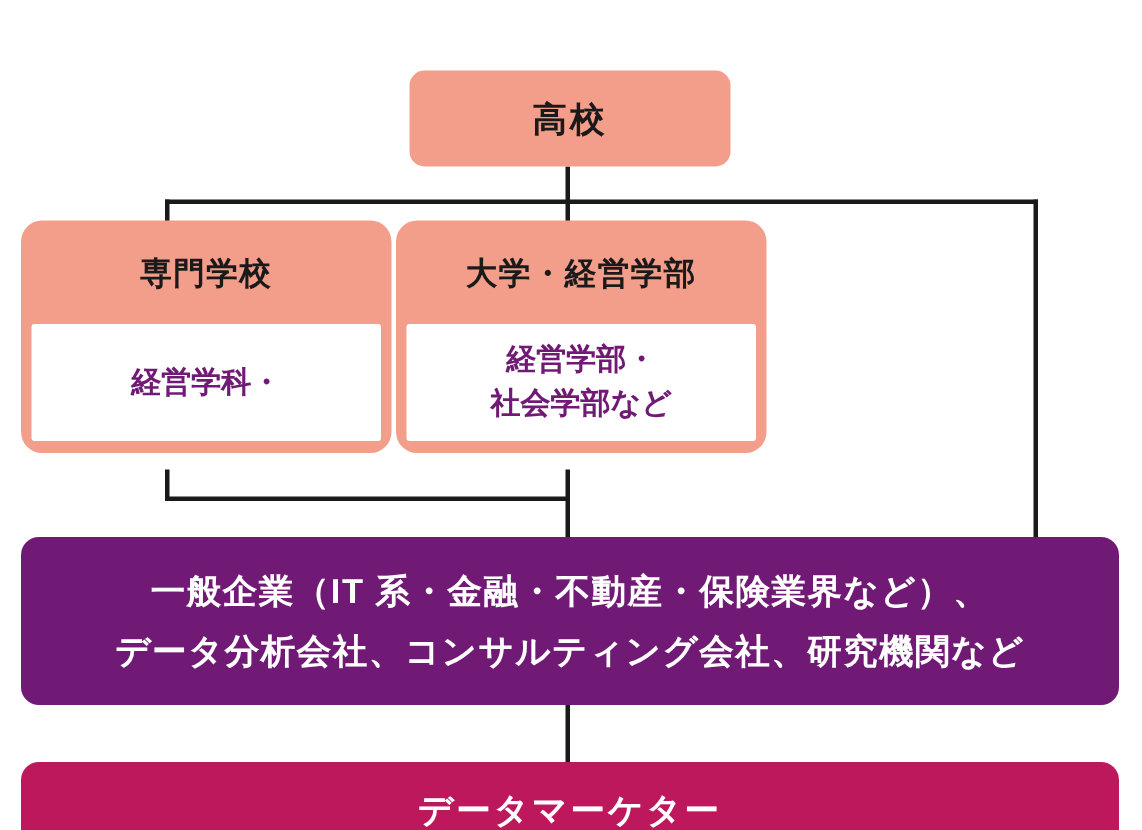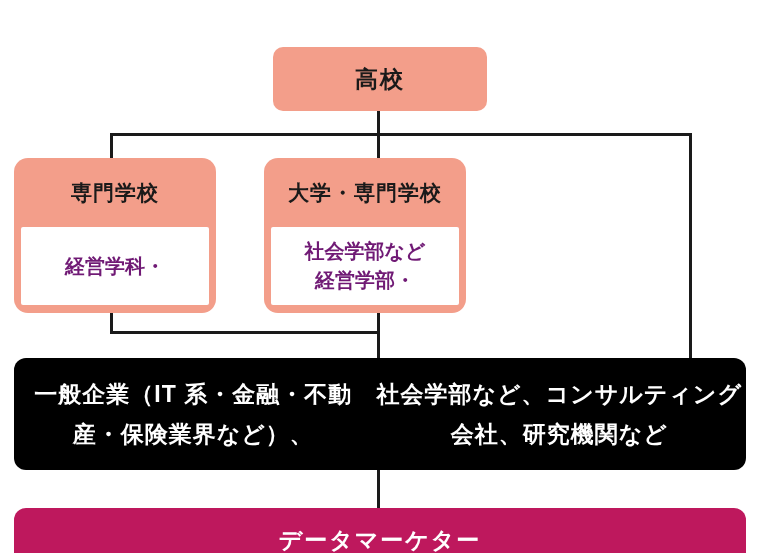--- a/index.html
+++ b/index.html
@@ -34,21 +34,21 @@
     left: 273px; top: 14px; width: 214px; height: 64px;
     background: #F39E8A;
     border-radius: 10px;
     font-size: 23px;
     font-weight: bold;
     color: #1a1a1a;
     letter-spacing: 2px;
   }
   
   .node-school {
-    top: 125px; width: 202px; height: 155px;
+    top: 114px; width: 247px; height: 155px;
     background: #F39E8A;
     border-radius: 14px;
     flex-direction: column;
     justify-content: flex-start;
   }
   .node-school.left  { left: 14px; }
   .node-school.right { left: 264px; }
   .school-title {
     height: 69px;
     display: flex;
@@ -70,23 +70,23 @@
     align-items: center;
     justify-content: center;
     font-size: 20px;
     font-weight: bold;
     color: #701a75;
     line-height: 1.45;
   }
   
   .node-employers {
     left: 14px; top: 325px; width: 732px; height: 112px;
-    background: #000000;
+    background: #701a75;
     border-radius: 12px;
-    flex-direction: row;
+    flex-direction: column;
     color: #ffffff;
     font-size: 23px;
     font-weight: bold;
     line-height: 40px;
     letter-spacing: 1px;
   }
   
   .node-role {
     left: 14px; top: 475px; width: 732px; height: 64px;
     background: #be185d;
@@ -116,29 +116,29 @@
   </div>
 
   <div class="node node-school left">
     <div class="school-title">専門学校</div>
     <div class="school-inner">
       <span>経営学科・</span>
     </div>
   </div>
 
   <div class="node node-school right">
-    <div class="school-title">大学・専門学校</div>
+    <div class="school-title">大学・経営学部</div>
     <div class="school-inner">
+      <span>経営学部・</span>
       <span>社会学部など</span>
-      <span>経営学部・</span>
     </div>
   </div>
 
   <div class="node node-employers">
     <span>一般企業（IT 系・金融・不動産・保険業界など）、</span>
-    <span>社会学部など、コンサルティング会社、研究機関など</span>
+    <span>データ分析会社、コンサルティング会社、研究機関など</span>
   </div>
 
   <div class="node node-role">
     <span>データマーケター</span>
   </div>
 
 </div>
 
 </body></html>

